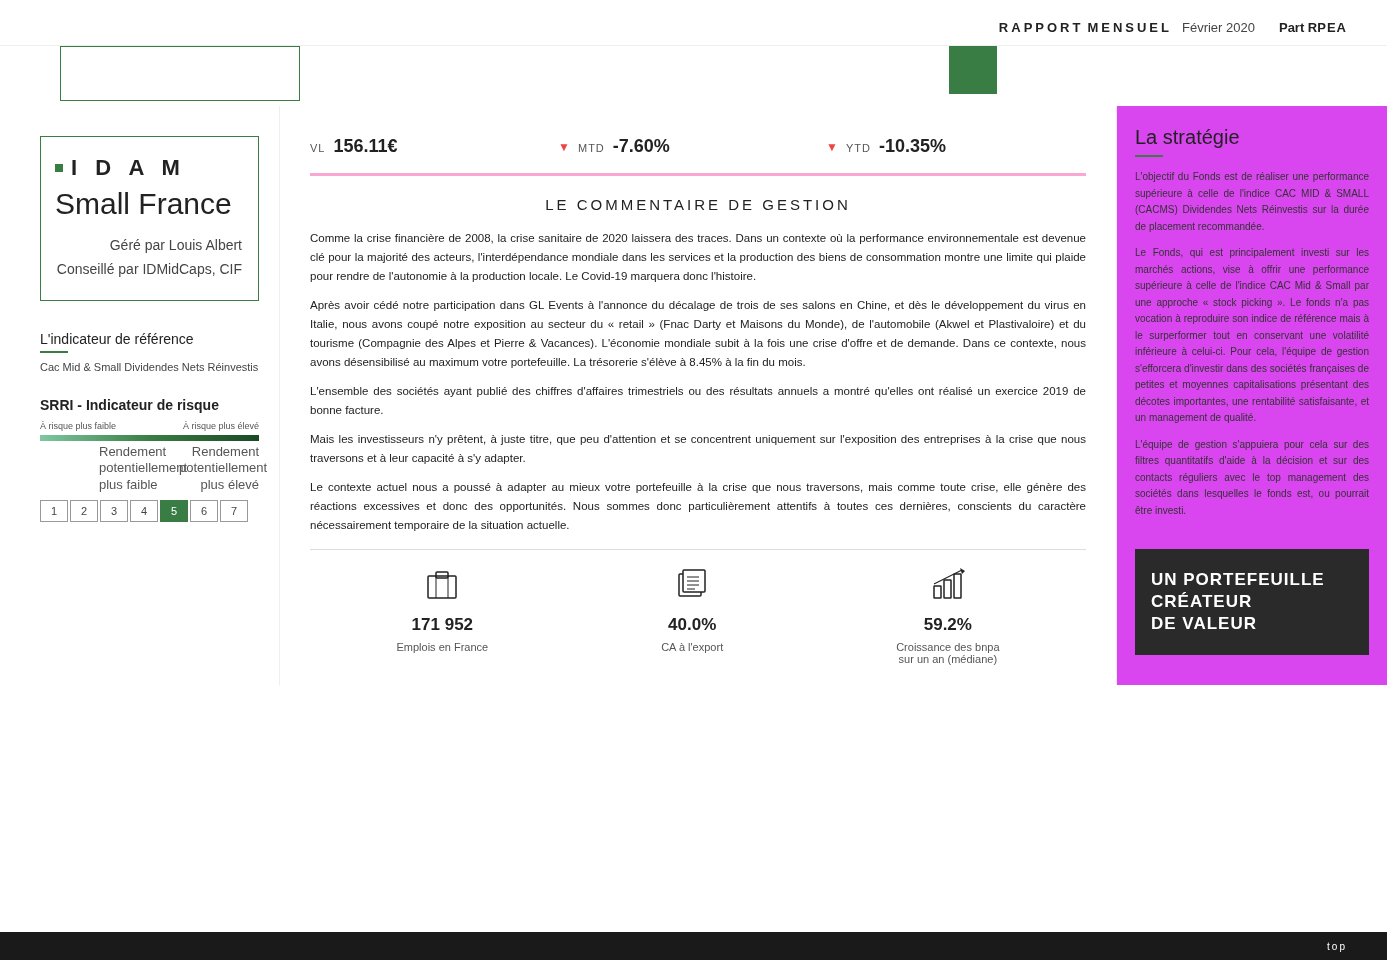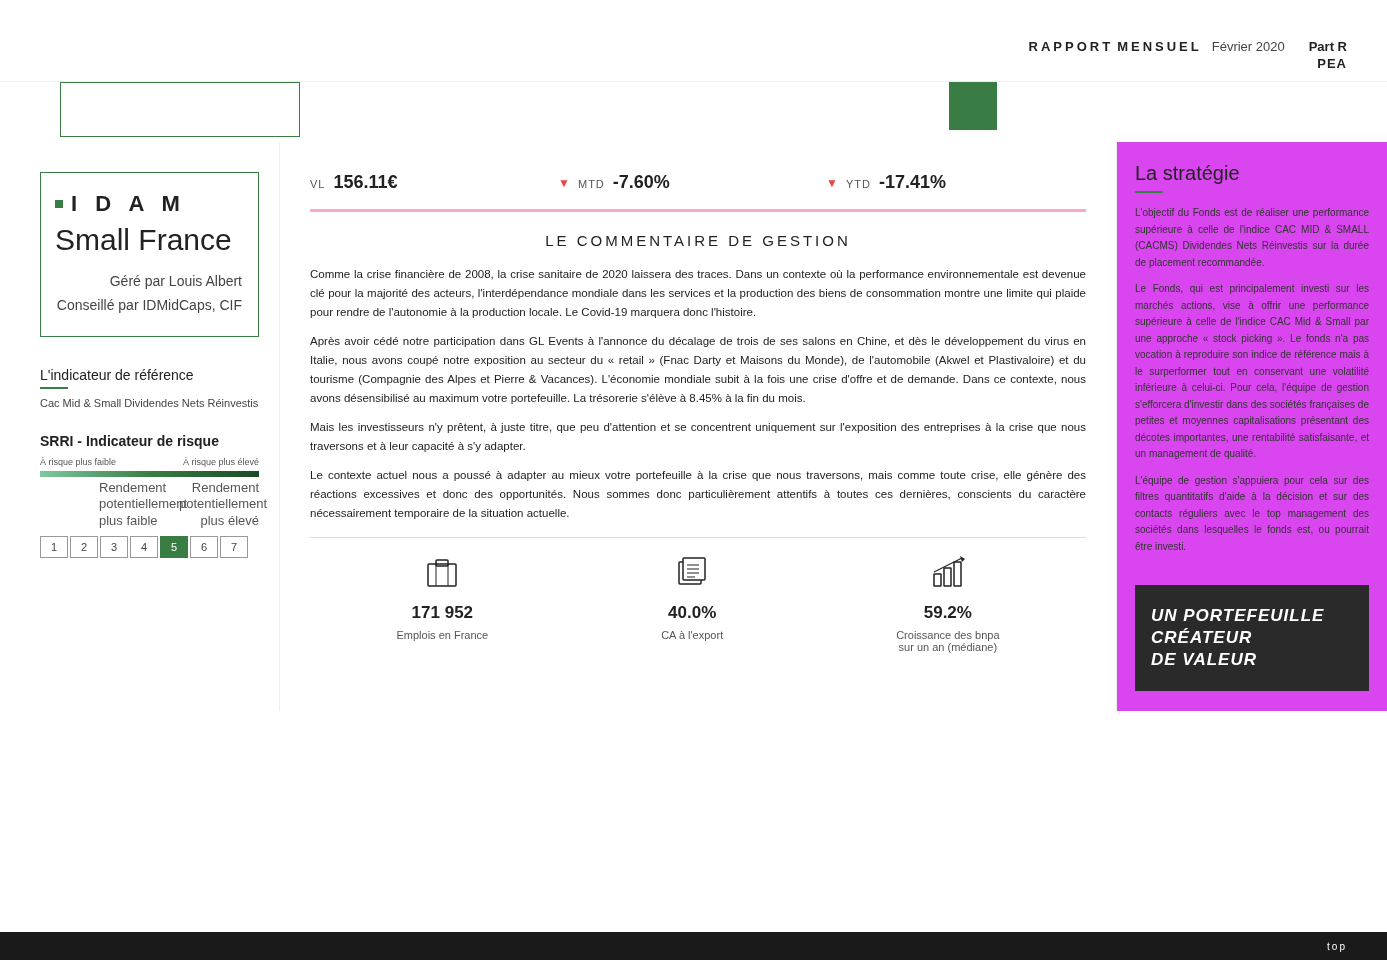--- a/index.html
+++ b/index.html
@@ -39,23 +39,22 @@
       margin-left: 6px;
     }
     .header-part {
       font-size: 13px;
       font-weight: bold;
       color: #222;
       margin-left: 20px;
     }
     .header-right {
       display: flex;
-      flex-direction: column;
+      flex-direction: row;
       align-items: flex-end;
-      margin-top: 21px;
     }
     .header-row1 {
       display: flex;
       align-items: baseline;
       gap: 4px;
     }
     .header-row2 {
       font-size: 13px;
       font-weight: bold;
       letter-spacing: 1px;
@@ -334,21 +333,20 @@
       padding: 20px 16px;
       margin-top: 30px;
       text-align: left;
     }
     .portfolio-cta-text {
       font-size: 17px;
       font-weight: bold;
       line-height: 1.3;
       letter-spacing: 1px;
       color: #fff;
-      font-style: italic;
     }
 
     
     .bottom-bar {
       position: fixed;
       bottom: 0;
       left: 0;
       width: 100%;
       height: 28px;
       background: #1a1a1a;
@@ -441,29 +439,30 @@
         <span class="stat-value">156.11€</span>
       </div>
       <span class="stat-arrow down">▼</span>
       <div class="stat-item">
         <span class="stat-label">MTD</span>
         <span class="stat-value">-7.60%</span>
       </div>
       <span class="stat-arrow down">▼</span>
       <div class="stat-item">
         <span class="stat-label">YTD</span>
-        <span class="stat-value">-17.41%</span>
+        <span class="stat-value">-10.35%</span>
       </div>
     </div>
 
     <div class="commentary">
       <div class="commentary-title">LE COMMENTAIRE DE GESTION</div>
       <div id="commentary-paragraphs">
           <div class="commentary-text">Comme la crise financière de 2008, la crise sanitaire de 2020 laissera des traces. Dans un contexte où la performance environnementale est devenue clé pour la majorité des acteurs, l'interdépendance mondiale dans les services et la production des biens de consommation montre une limite qui plaide pour rendre de l'autonomie à la production locale.  Le Covid-19 marquera donc l'histoire.</div>
           <div class="commentary-text">Après avoir cédé notre participation dans GL Events à l'annonce du décalage de trois de ses salons en Chine, et dès le développement du virus en Italie, nous avons coupé notre exposition au secteur du « retail » (Fnac Darty et Maisons du Monde), de l'automobile (Akwel et Plastivaloire) et du tourisme (Compagnie des Alpes et Pierre &amp; Vacances). L'économie mondiale subit à la fois une crise d'offre et de demande. Dans ce contexte, nous avons désensibilisé au maximum votre portefeuille. La trésorerie s'élève à 8.45% à la fin du mois.</div>
+          <div class="commentary-text">L'ensemble des sociétés ayant publié des chiffres d'affaires trimestriels ou des résultats annuels a montré qu'elles ont réalisé un exercice 2019 de bonne facture.</div>
           <div class="commentary-text">Mais les investisseurs n'y prêtent, à juste titre, que peu d'attention et se concentrent uniquement sur l'exposition des entreprises à la crise que nous traversons et à leur capacité à s'y adapter.</div>
           <div class="commentary-text">Le contexte actuel nous a poussé à adapter au mieux votre portefeuille à la crise que nous traversons, mais comme toute crise, elle génère des réactions excessives et donc des opportunités. Nous sommes donc particulièrement attentifs à toutes ces dernières, conscients du caractère nécessairement temporaire de la situation actuelle.</div>
         </div>
     </div>
 
     <div class="bottom-stats">
       <div class="bottom-stat">
         <div class="bottom-stat-icon">
           <svg width="36" height="36" viewBox="0 0 36 36" fill="none" xmlns="http://www.w3.org/2000/svg">
             <rect x="4" y="10" width="28" height="22" rx="1" stroke="#222" stroke-width="1.5" fill="none"></rect>

